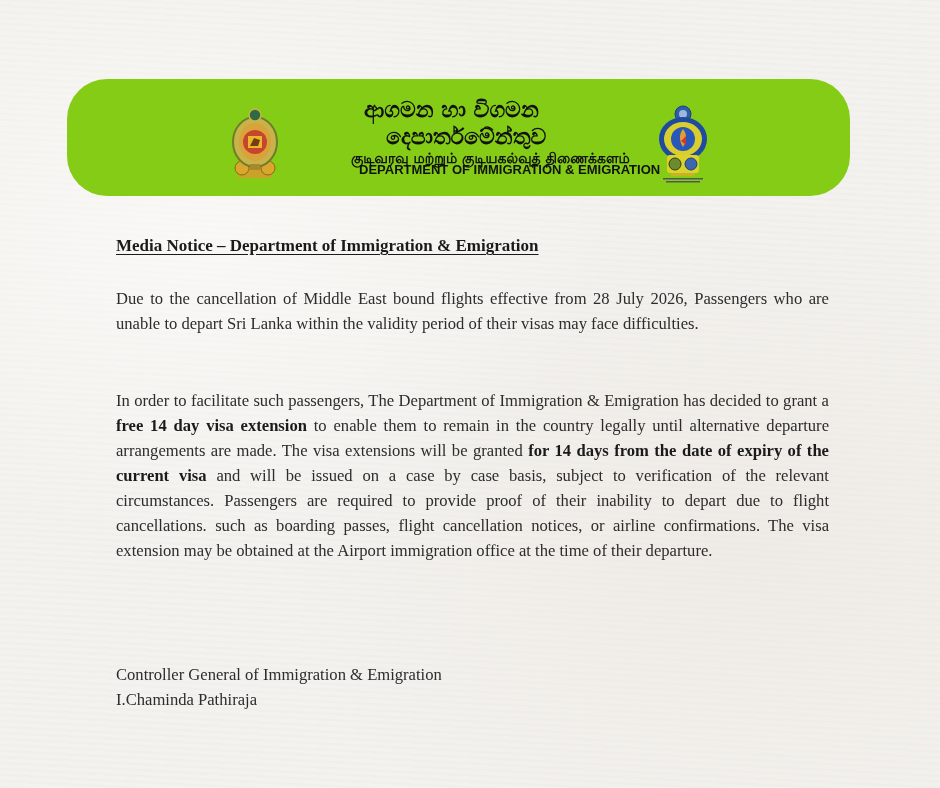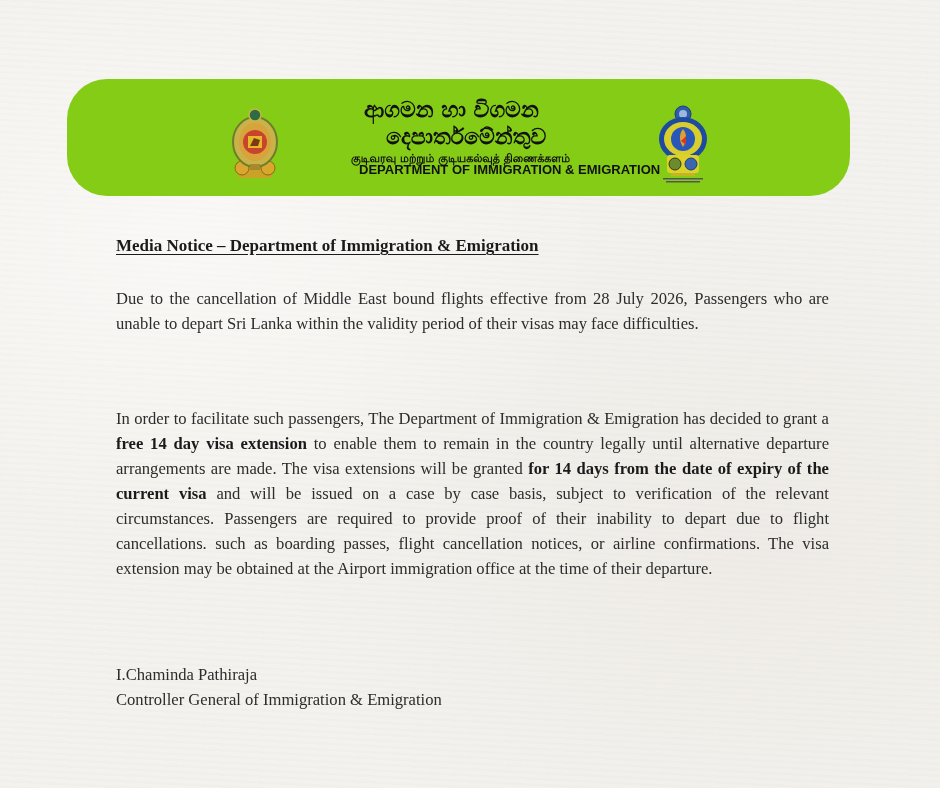--- a/index.html
+++ b/index.html
@@ -39,21 +39,21 @@
   }
   .sinhala-line2 {
     position: absolute; left: 0px; top: 27px;
     font-family: "DejaVu Sans", sans-serif;
     font-size: 22px; font-weight: bold; color: #111;
     white-space: nowrap; line-height: 26px; margin-left: 41px;
   }
   .tamil-line {
     position: absolute; left: 6px; top: 56px;
     font-family: "DejaVu Sans", sans-serif;
-    font-size: 11px; font-weight: bold; color: #111;
+    font-size: 14px; font-weight: bold; color: #111;
     white-space: nowrap; line-height: 11px;
   }
   .english-dept {
     position: absolute; left: 14px; top: 67px;
     font-family: "Liberation Sans", sans-serif;
     font-size: 13px; font-weight: bold; color: #111;
     white-space: nowrap; line-height: 11px;
   }
 
   .notice-heading {
@@ -68,21 +68,21 @@
   .paragraph {
     position: absolute;
     left: 116px;
     width: 713px;
     font-size: 16.6px;
     line-height: 25px;
     text-align: justify;
     color: #2c2c2c;
   }
   .para-1 { top: 286px; }
-  .para-2 { top: 406px; }
+  .para-2 { top: 388px; }
   .paragraph b { color: #1a1a1a; }
   .signature-block {
     position: absolute;
     left: 116px; top: 662px;
     font-size: 16.6px; line-height: 25px; color: #2c2c2c;
   }
 </style>
 </head>
 <body>
 
@@ -128,15 +128,15 @@
   </div>
 </div>
 
 <div class="notice-heading">Media Notice – Department of Immigration &amp; Emigration</div>
 
 <p class="paragraph para-1">Due to the cancellation of Middle  East bound flights effective from 28 July 2026, Passengers who are unable to depart Sri Lanka within the validity period of their visas may face difficulties.</p>
 
 <p class="paragraph para-2"><span>In order to facilitate such passengers, The Department of Immigration &amp; Emigration has decided to grant a </span><b>free 14 day visa extension</b><span> to enable them to remain in the country legally until alternative departure arrangements are made. The visa extensions will be granted </span><b>for 14 days from the date of expiry of the current visa</b><span> and will be issued on a case by case basis, subject to verification of the relevant circumstances. Passengers are required to provide proof of their inability to depart due to flight cancellations. such as boarding passes, flight cancellation notices, or airline confirmations. The visa extension may be obtained at the Airport immigration office at the time of their departure.</span></p>
 
 <div class="signature-block">
+  <div>Controller General of Immigration &amp; Emigration</div>
   <div>I.Chaminda Pathiraja</div>
-  <div>Controller General of Immigration &amp; Emigration</div>
 </div>
 
 </body></html>

